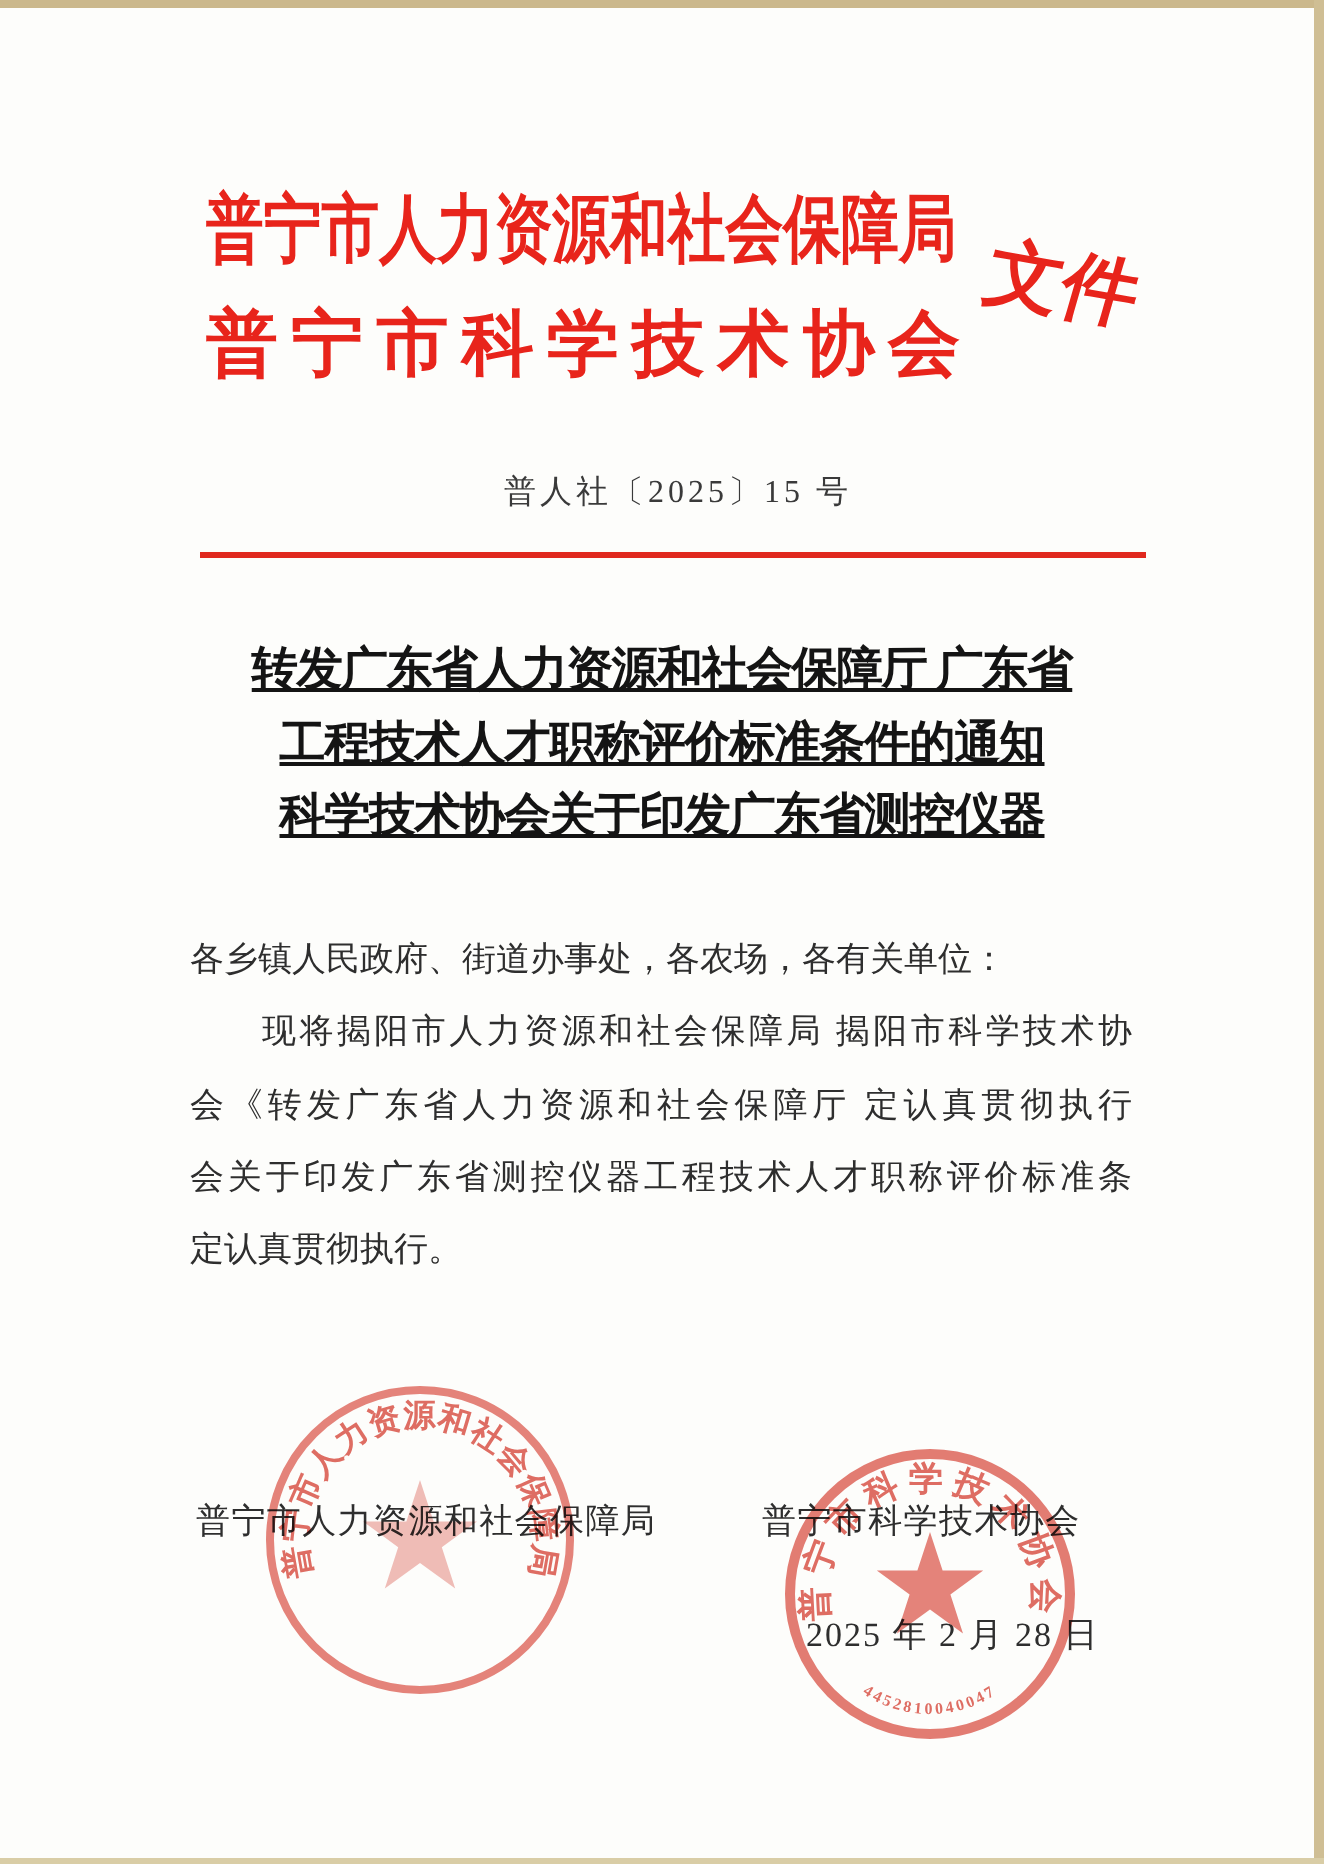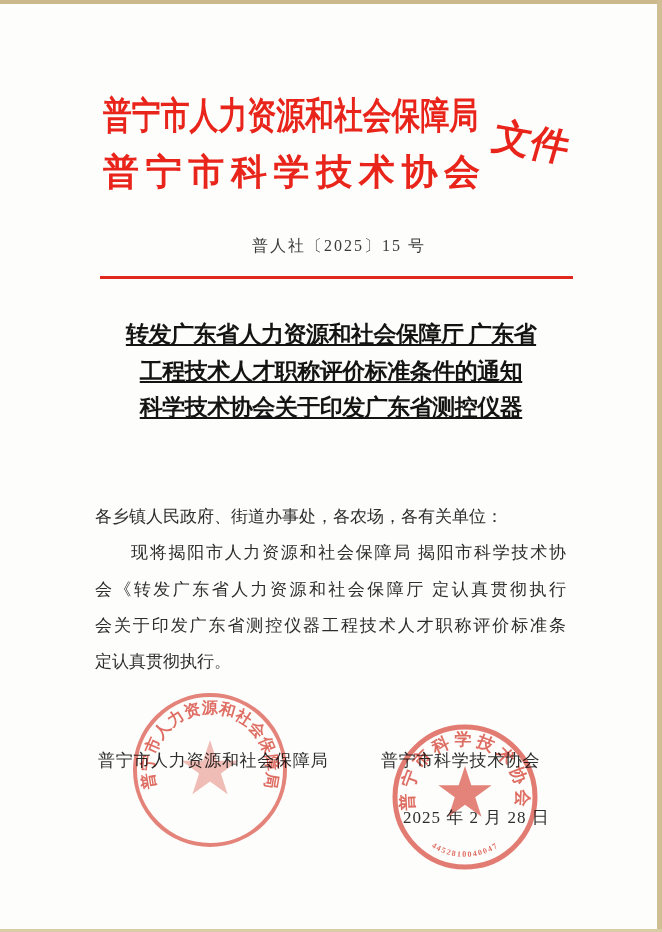--- a/index.html
+++ b/index.html
@@ -54,21 +54,20 @@
     position: absolute; left: 30px; top: 317px; width: 602px;
     text-align: center;
     font-size: 23px; font-weight: 700; color: #141414;
     line-height: 36.5px; letter-spacing: -0.5px; text-decoration: underline;
   }
 
   .body-block {
     position: absolute; left: 95px; top: 462px; width: 471px;
     font-size: 17px; color: #2e2e2e;
     line-height: 36.3px;
-    margin-top: 37px;
   }
   .bl { height: 36.3px; white-space: nowrap; }
   .jl {
     white-space: normal;
     text-align: justify; text-align-last: justify;
     text-justify: inter-character;
   }
   .indent { text-indent: 36px; }
 
   .sig {

